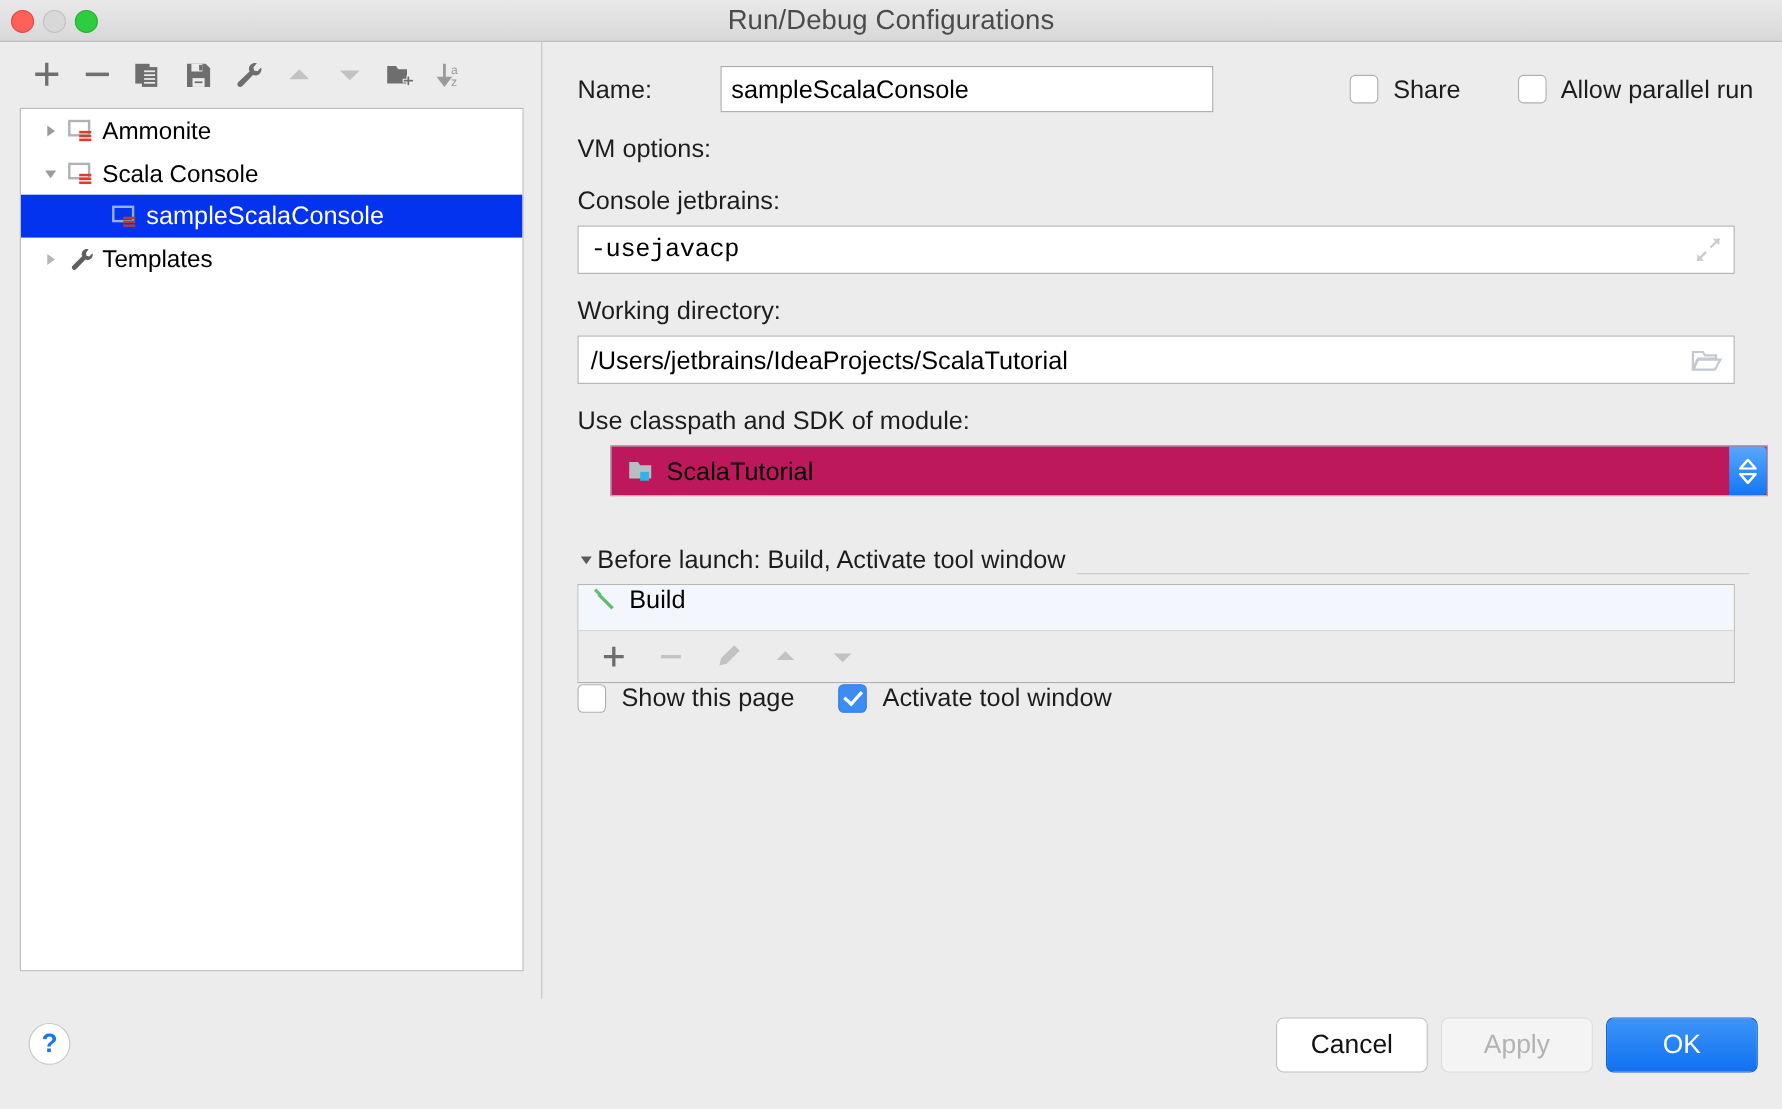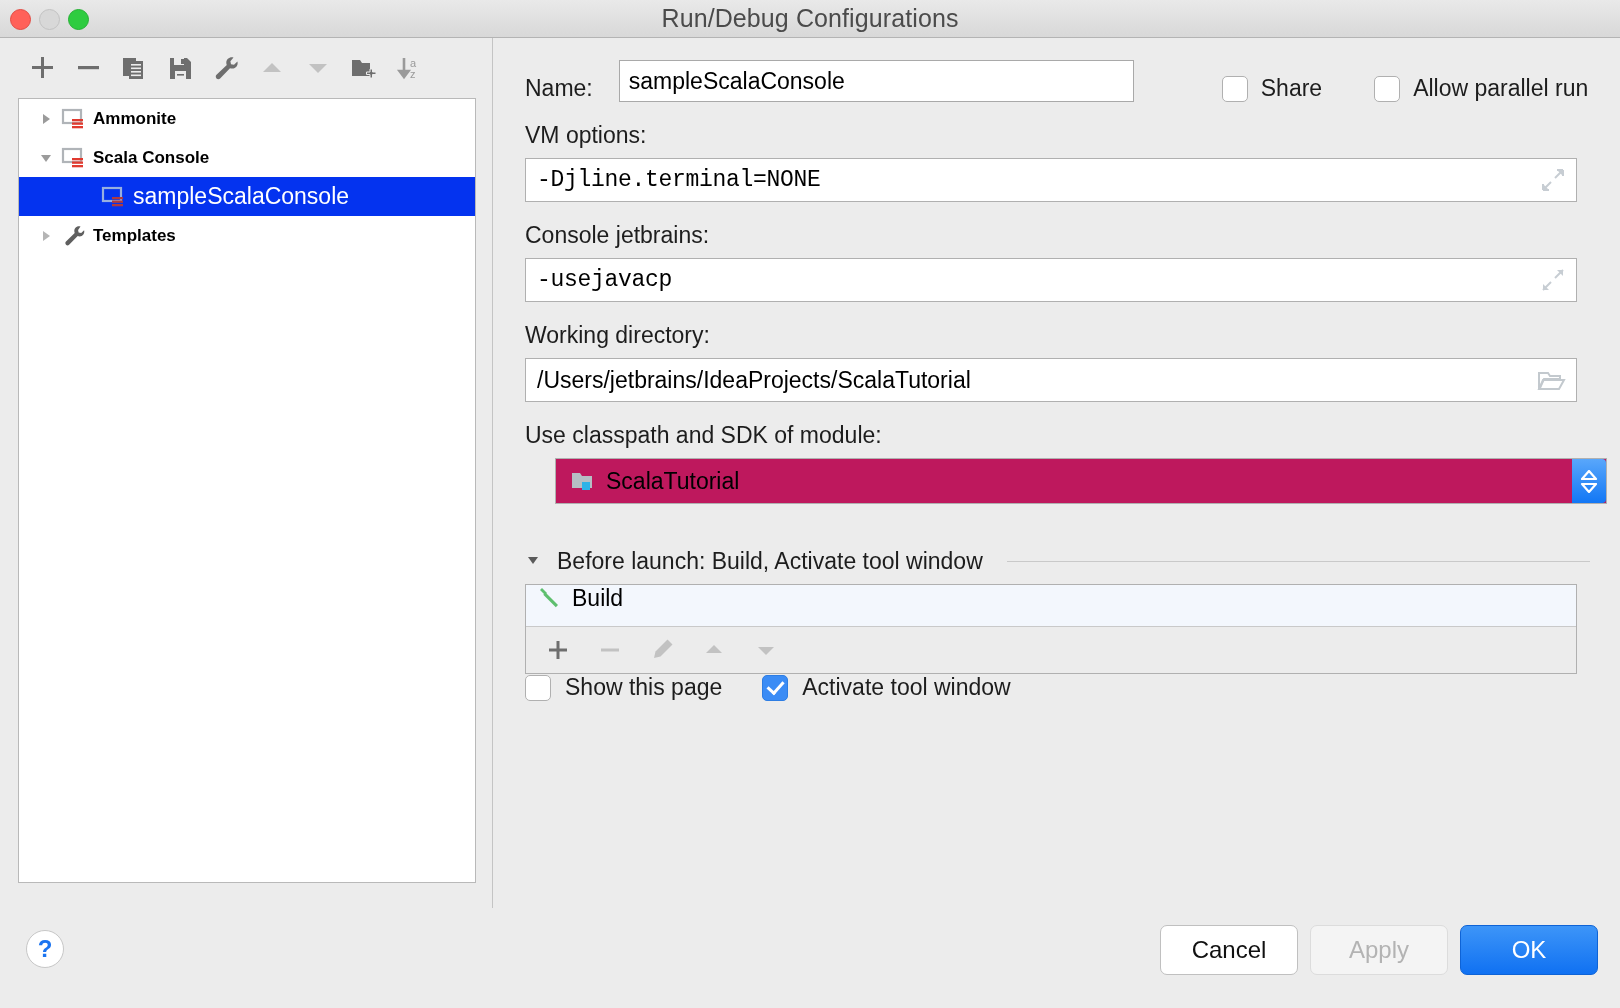--- a/index.html
+++ b/index.html
@@ -36,28 +36,28 @@
     position: absolute; left: 18px; top: 60px;
     width: 458px; height: 785px;
     background: #fff; border: 1px solid #b9b9b9;
     overflow: hidden;
   }
   .tree-row { display: flex; align-items: center; height: 39px; padding-left: 14px; }
   .tree-row.selected { background: #0433ef; }
   .tree-row.child { padding-left: 80px; }
   .twisty { width: 26px; display: flex; align-items: center; justify-content: center; }
   .tree-icon { width: 30px; display: flex; align-items: center; justify-content: center; margin-right: 4px; }
-  .tree-label { font-size: 17px; font-weight: bold; color: #000; }
+  .tree-label { font-size: 22px; font-weight: normal; color: #000; }
   .tree-row.child .tree-label { font-weight: normal; color: #fff; font-size: 23px; }
 
   
   .right-pane { position: absolute; left: 492px; top: 38px; width: 1128px; height: 870px;
                 border-left: 1px solid #c4c4c4; padding: 22px 26px 0 32px; }
 
-  .row-name { display: flex; align-items: flex-end; }
+  .row-name { display: flex; align-items: center; gap: 36px; }
   .lbl { font-size: 23px; color: #1d1d1d; }
   .lbl-block { font-size: 23px; color: #1d1d1d; display: block; margin: 20px 0 9px; }
 
   .name-input {
     width: 515px; height: 42px; margin-left: 26px;
     background: #fff; border: 1px solid #a9a9a9;
     font-family: "Liberation Sans", sans-serif; font-size: 23px; color: #000;
     padding: 0 9px;
   }
 
@@ -93,21 +93,21 @@
   .combo .val { font-size: 23px; color: #000; }
   .stepper {
     position: absolute; right: 0; top: 0; width: 34px; height: 100%;
     background: linear-gradient(to bottom, #59a7fb 0%, #1277f5 100%);
     border-radius: 0 4px 4px 0;
     display: flex; flex-direction: column; align-items: center; justify-content: center; gap: 3px;
   }
 
   
   .before-launch { margin-top: 44px; }
-  .bl-header { display: flex; align-items: center; gap: 16px; }
+  .bl-header { display: flex; align-items: flex-end; gap: 2px; }
   .bl-title { font-size: 23px; color: #1d1d1d; white-space: nowrap; }
   .bl-line { flex: 1; height: 1px; background: #c9c9c9; margin-left: 8px; margin-right: 4px; }
   .bl-box { margin-top: 9px; width: 1052px; border: 1px solid #b0b0b0; background: #fff; }
   .bl-item { height: 42px; display: flex; align-items: flex-start; padding-left: 12px; background: #f3f7fd; border-bottom: 1px solid #c9c9c9; }
   .bl-item .val { font-size: 23px; color: #000; margin-left: 10px; }
   .bl-toolbar { height: 46px; display: flex; align-items: center; gap: 8px; padding-left: 10px; background: #ececec; }
   .bl-tbtn { width: 44px; height: 40px; display: flex; align-items: center; justify-content: center; }
 
   .bottom-checks { display: flex; align-items: center; gap: 14px; }
   .bottom-checks .spacer { width: 12px; }
@@ -281,30 +281,20 @@
     <div class="cb-group">
       <span class="checkbox"></span>
       <span class="cb-label">Share</span>
       <span class="gap"></span>
       <span class="checkbox"></span>
       <span class="cb-label">Allow parallel run</span>
     </div>
   </div>
 
   <span class="lbl-block">VM options:</span>
-  <div class="field">
-    <span class="val mono">-Djline.terminal=NONE</span>
-    <span class="trail">
-      <svg width="26" height="26" viewBox="0 0 26 26">
-        <path d="M23 3l-8 8M23 3h-6M23 3v6M3 23l8-8M3 23h6M3 23v-6" stroke="#c7cdd3" stroke-width="2" fill="none"></path>
-        <path d="M17 3h6v6z" fill="#c7cdd3"></path>
-          <path d="M9 23H3v-6z" fill="#c7cdd3"></path>
-      </svg>
-    </span>
-  </div>
 
   <span class="lbl-block">Console jetbrains:</span>
   <div class="field">
     <span class="val mono">-usejavacp</span>
     <span class="trail">
       <svg width="26" height="26" viewBox="0 0 26 26">
         <path d="M23 3l-8 8M3 23l8-8" stroke="#c7cdd3" stroke-width="2" fill="none"></path>
         <path d="M17 3h6v6z" fill="#c7cdd3"></path>
           <path d="M9 23H3v-6z" fill="#c7cdd3"></path>
       </svg>

